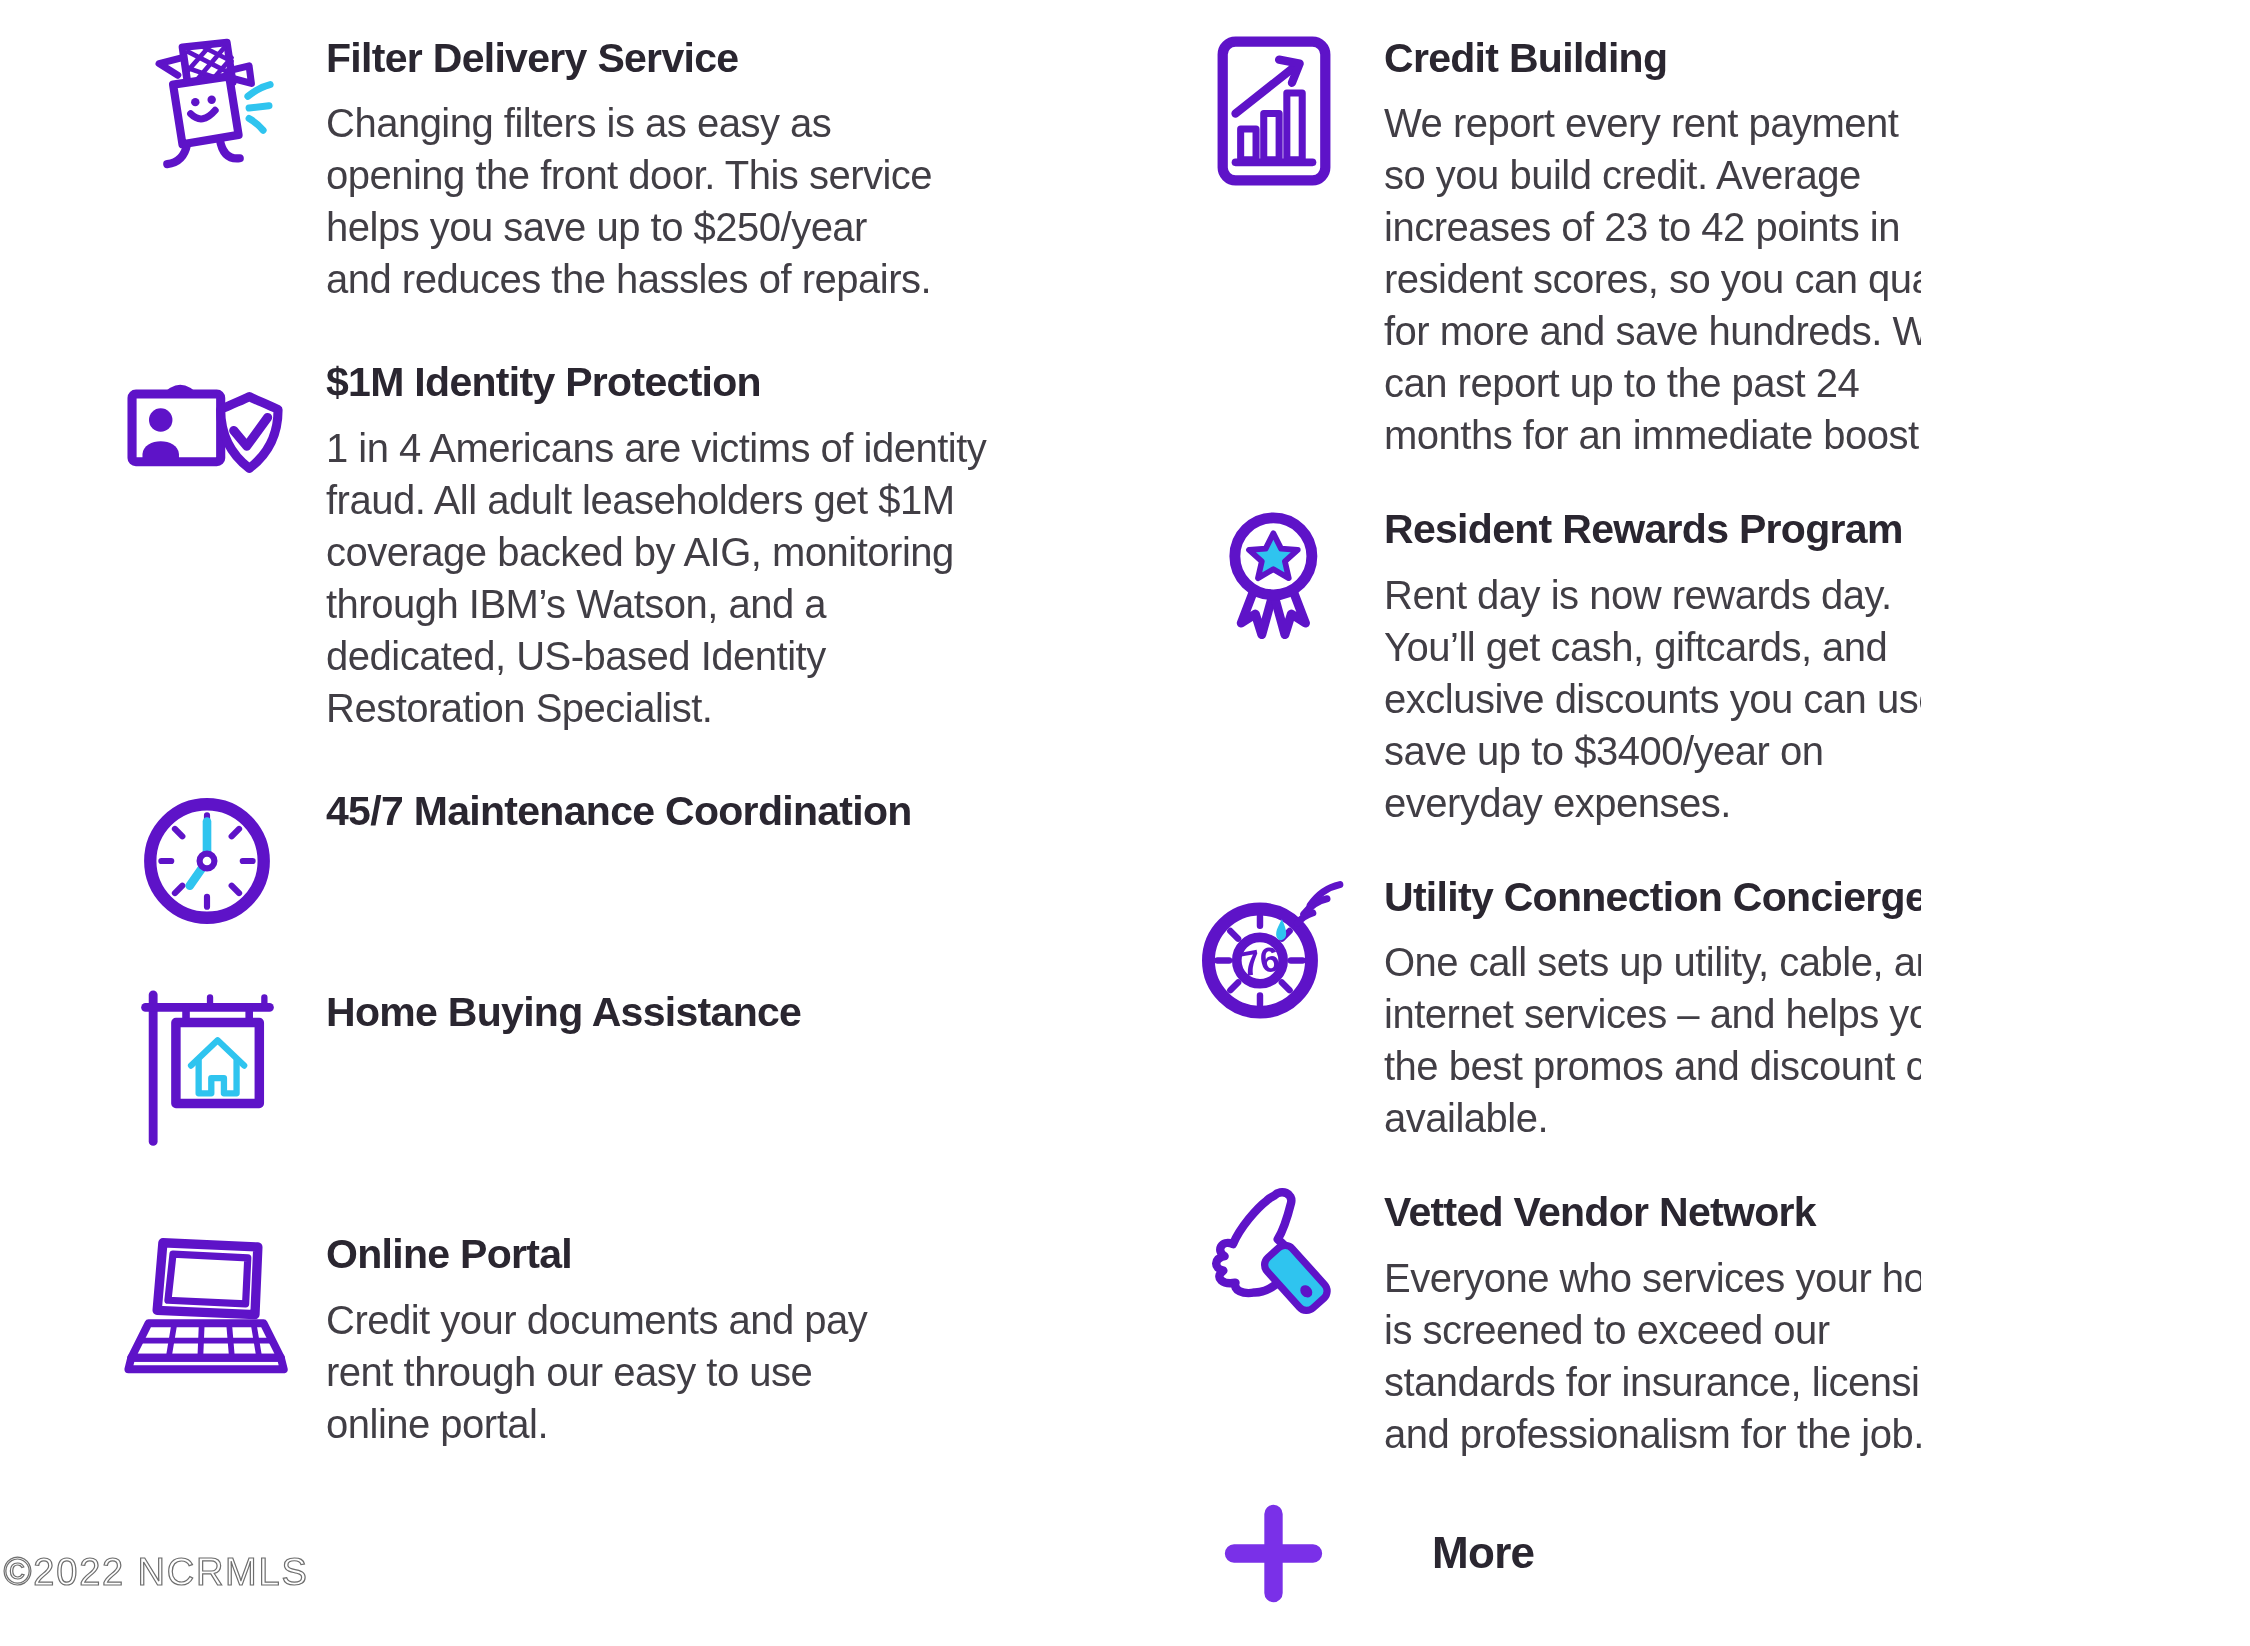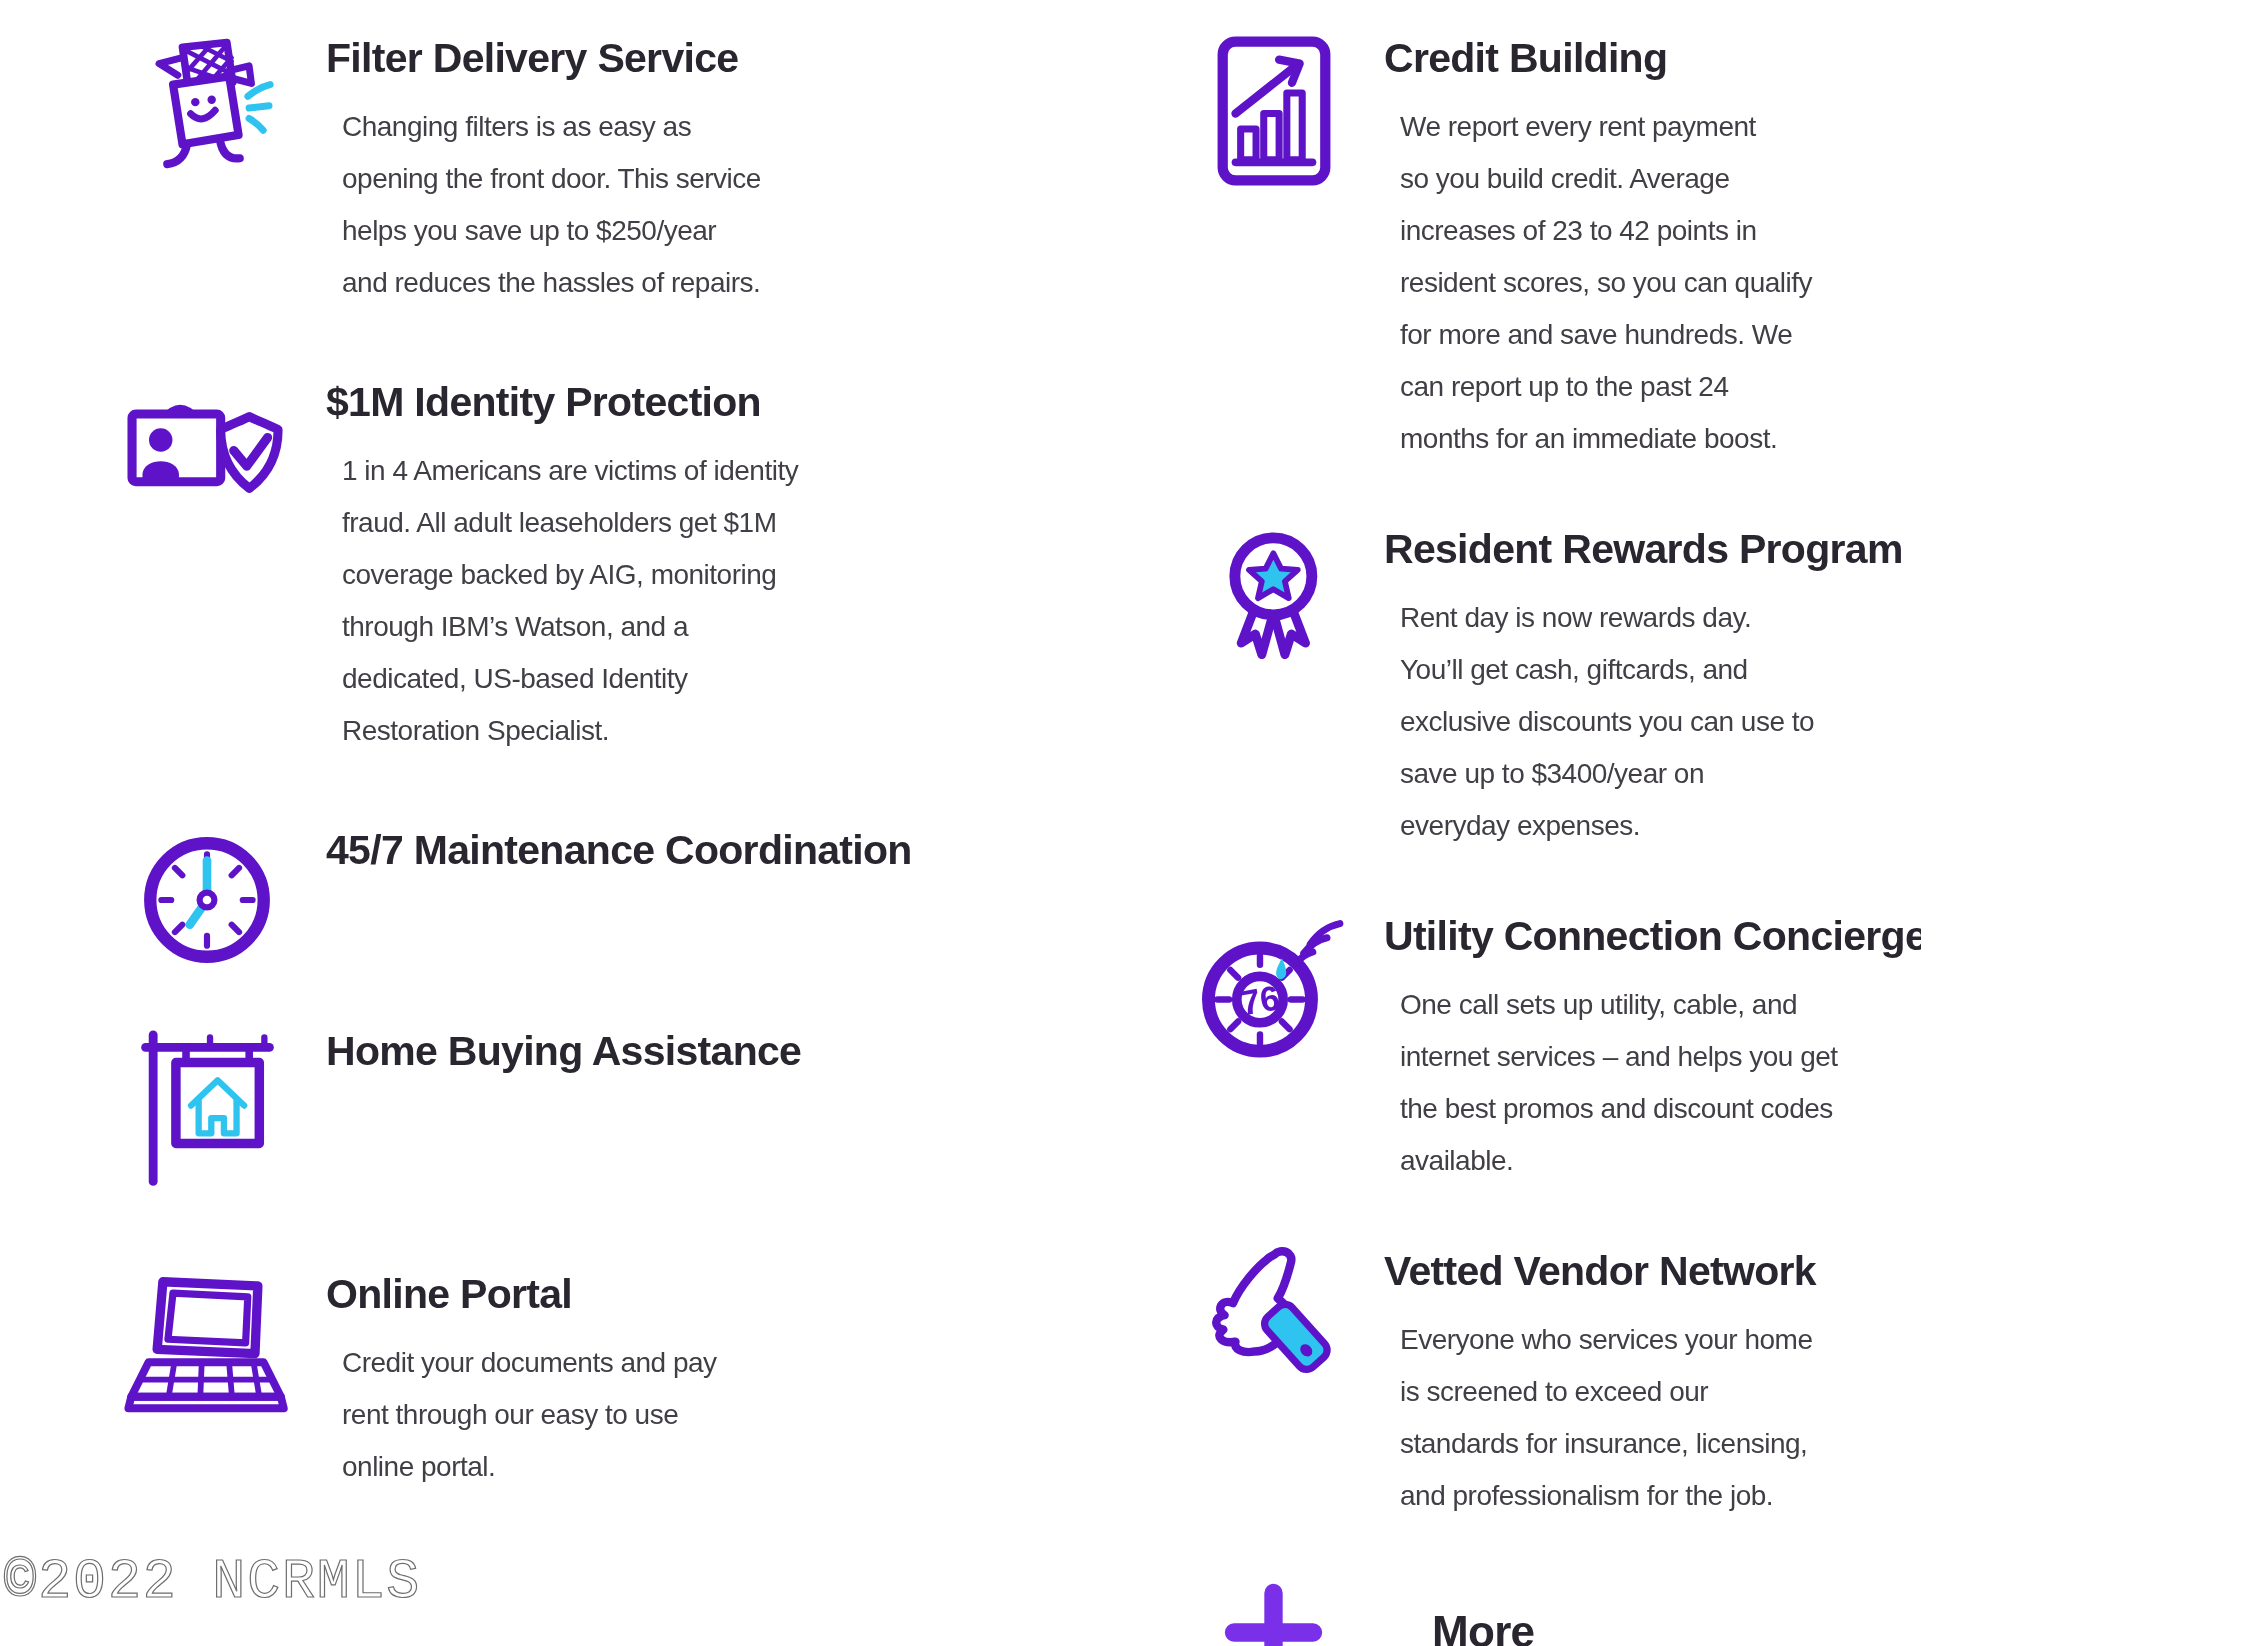--- a/index.html
+++ b/index.html
@@ -14,28 +14,28 @@
   .col-left .item{margin-bottom:51px;}
   .col-right .item{margin-bottom:42px;}
   .icon-wrap{flex:0 0 238px;display:flex;justify-content:center;padding-top:1.8px;}
   .col-right .icon-wrap{flex:0 0 221px;}
   .txt{flex:1;}
   h3{
     margin:0 0 12.4px 0;font-size:41px;line-height:53px;font-weight:700;
     letter-spacing:-0.7px;color:var(--title-text);
   }
   p{
-    margin:16px;font-size:28px;line-height:52px;font-weight:400;
+    margin:0;font-size:40px;line-height:52px;font-weight:400;
     letter-spacing:-0.5px;color:var(--body-text);white-space:pre-line;
   }
   .more-item{display:flex;align-items:center;margin-top:8.8px;gap:48px;}
   .more-item h3{margin:0;font-size:44px;}
   .watermark{
-    position:absolute;left:3.5px;top:1551px;font-size:55px;letter-spacing:1.8px;
-    color:rgba(255,255,255,0);font-family:Liberation Mono, monospace;-webkit-text-stroke:1.2px var(--watermark-gray);
+    position:absolute;left:3.5px;top:1551px;font-size:38px;letter-spacing:1.8px;
+    color:rgba(255,255,255,0);-webkit-text-stroke:1.2px var(--watermark-gray);
   }
   svg{display:block;}
   .s-purple{stroke:var(--icon-purple);fill:none;stroke-linecap:round;stroke-linejoin:round;}
   .f-purple{fill:var(--icon-purple);stroke:none;}
   .s-cyan{stroke:var(--accent-cyan);fill:none;stroke-linecap:round;stroke-linejoin:round;}
   .f-cyan{fill:var(--accent-cyan);}
   .white-fill{fill:#ffffff;}
   .dial-num{fill:var(--icon-purple);font-family:"Liberation Sans",sans-serif;font-weight:700;font-size:27px;}
 </style>
 </head>

